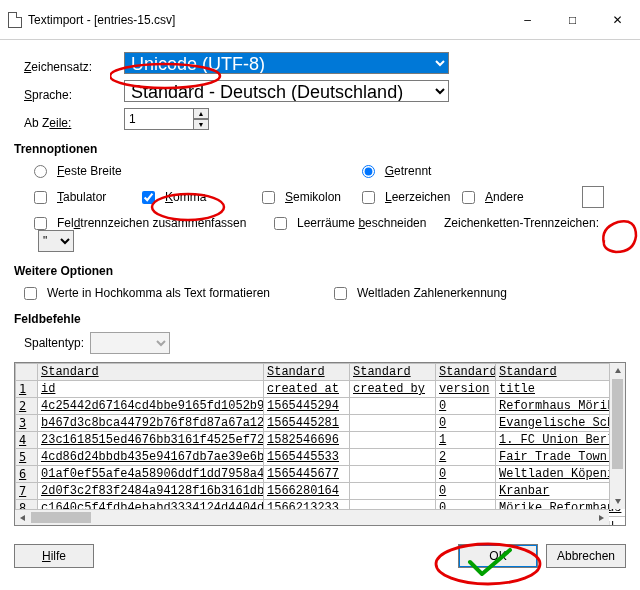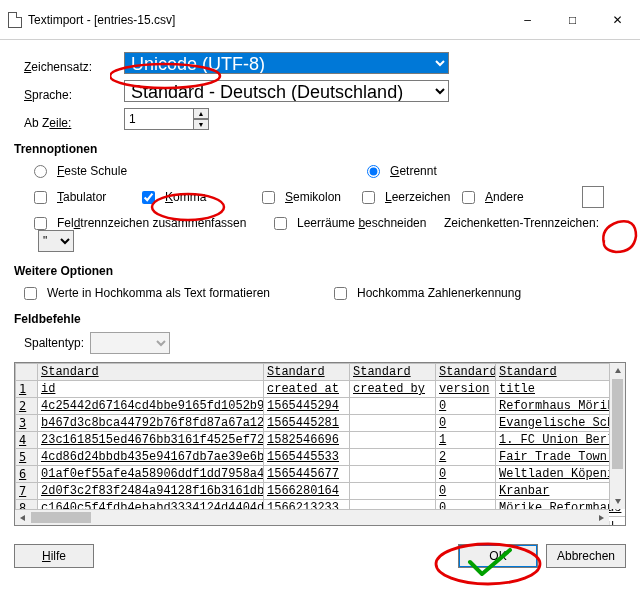--- a/index.html
+++ b/index.html
@@ -257,21 +257,21 @@
       <button>▲</button>
       <button>▼</button>
     </div>
   </div>
 
   <div class="section-title">Trennoptionen</div>
 
   <div class="options-line">
     <label class="radio-row">
       <input type="radio" name="sep" style="">
-        <span><span class="underline-letter">F</span><span>este Schule</span></span>
+        <span><span class="underline-letter">F</span><span>este Breite</span></span>
     </label>
     <div style="width:180px"></div>
     <label class="radio-row">
       <input type="radio" name="sep" checked="" style="">
         <span><span class="underline-letter">G</span><span>etrennt</span></span>
     </label>
   </div>
 
   <div class="options-line" style="gap:0;">
     <label class="check-row" style="width:108px">
@@ -314,21 +314,21 @@
 
   <div class="section-title">Weitere Optionen</div>
 
   <div class="options-line" style="padding-left:10px; gap:0;">
     <label class="check-row" style="width:310px">
       <input type="checkbox" style="">
         <span>Werte in Hochkomma als Text formatieren</span>
     </label>
     <label class="check-row">
       <input type="checkbox" style="">
-        <span>Hochkomma Zahlenerkennung</span>
+        <span>Weltladen Zahlenerkennung</span>
     </label>
   </div>
 
   <div class="section-title">Feldbefehle</div>
 
   <div class="spalten-row">
     <span>Spaltentyp:</span>
     <select class="spalten-combo" disabled=""></select>
   </div>
 

